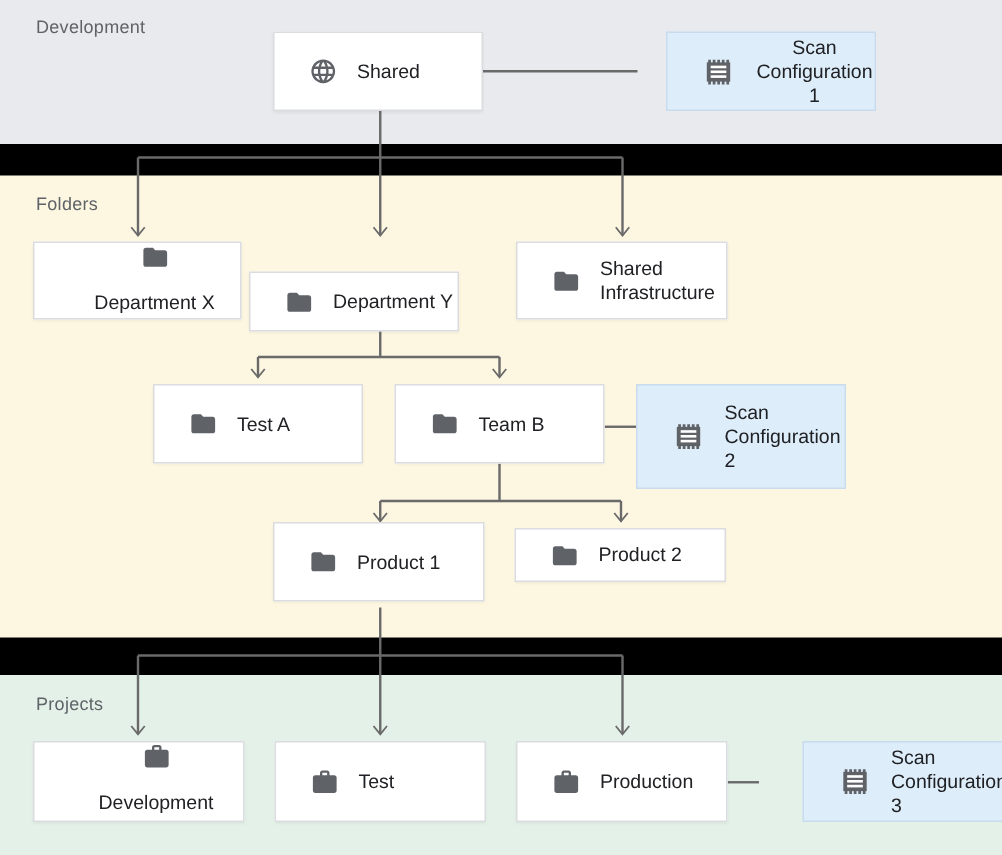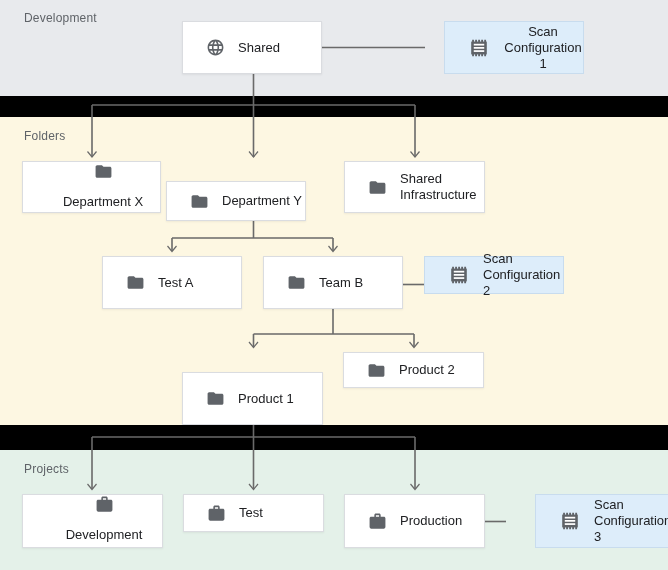--- a/index.html
+++ b/index.html
@@ -31,25 +31,25 @@
   .node.scan{background:var(--scan-bg,#ddedfa);border-color:var(--scan-border,#c8dcee);box-shadow:none;}
   .icon{display:flex;align-items:center;justify-content:center;}
 
   #n-company{left:182px;top:21px;width:140px;height:53px;}
   #n-scan1{left:444px;top:21px;width:140px;height:53px;text-align:center;}
   #n-deptx{left:22px;top:161px;width:139px;height:52px;flex-direction:column;}
   #n-depty{left:166px;top:161px;width:140px;height:40px;margin-top:20px;}
   #n-shared{left:344px;top:161px;width:141px;height:52px;}
   #n-teama{left:102px;top:256px;width:140px;height:53px;}
   #n-teamb{left:263px;top:256px;width:140px;height:53px;}
-  #n-scan2{left:424px;top:256px;width:140px;height:38px;}
-  #n-prod1{left:182px;top:372px;width:141px;height:53px;}
+  #n-scan2{left:424px;top:256px;width:140px;height:70px;}
+  #n-prod1{left:182px;top:348px;width:141px;height:53px;}
   #n-prod2{left:343px;top:352px;width:141px;height:36px;}
   #n-dev{left:22px;top:494px;width:141px;height:54px;flex-direction:column;}
-  #n-test{left:183px;top:494px;width:141px;height:38px;}
+  #n-test{left:183px;top:494px;width:141px;height:54px;}
   #n-prodn{left:344px;top:494px;width:141px;height:54px;}
   #n-scan3{left:507px;top:494px;width:140px;height:54px;margin-left:28px;}
 </style>
 </head>
 <body>
 
 <div id="stage">
 
   <div class="section" id="sec-org">
     <div class="sec-label">Development</div>

